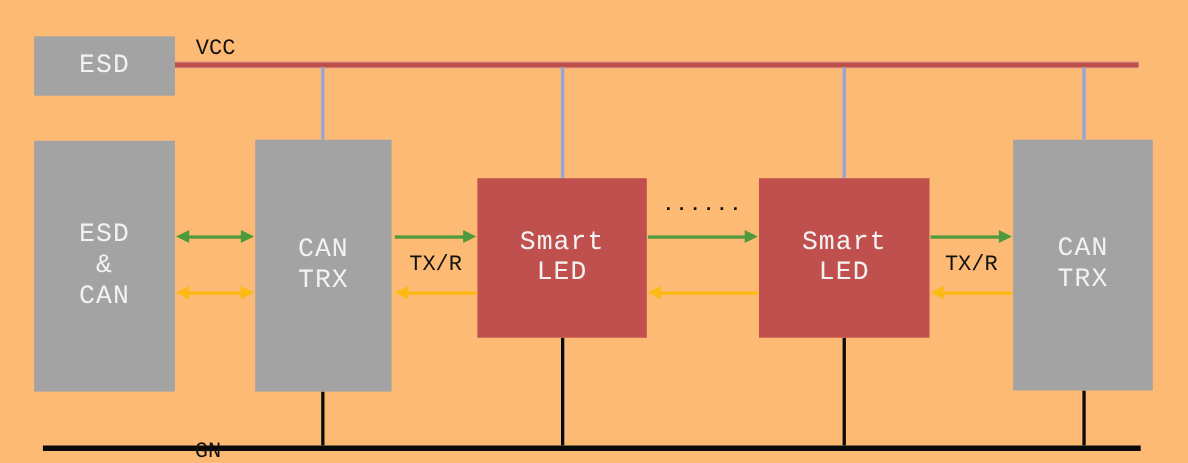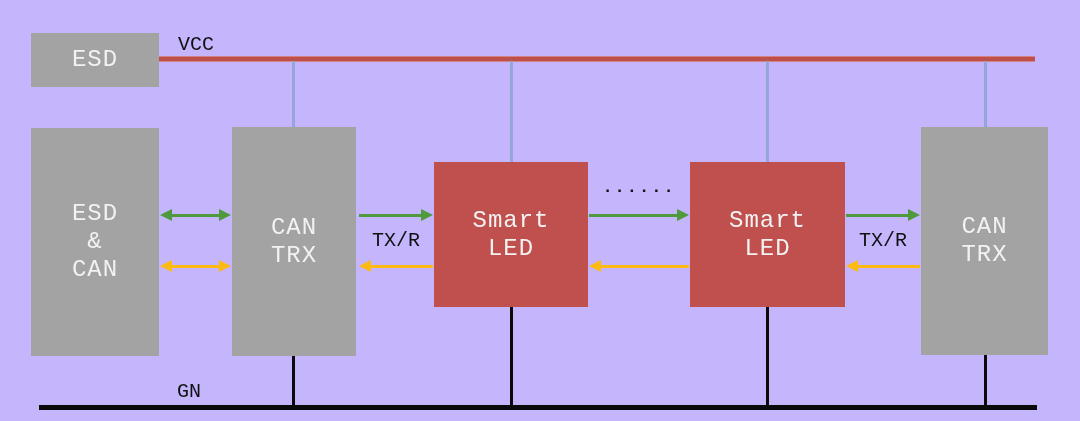--- a/index.html
+++ b/index.html
@@ -1,19 +1,19 @@
 <!DOCTYPE html>
 <html style="--block_gray: #a3a3a3; --block_red: #c0504d; --block_text: #f2f2f2; --vcc_line: #bf4f4b; --gnd_line: #0a0a0a; --vcc_drop_blue: #95a5d8; --arrow_green: #4e9a3c; --arrow_yellow: #fcba12; --label_text: #111111;"><head>
 <meta charset="utf-8">
 <style>
   html,body{margin:0;padding:0;background:#ffffff;}
   .stage{
     position:relative;
     width:1080px;height:421px;
-    background:#c4b5fd;
+    background:#fdba74;
     font-family:"Liberation Mono","DejaVu Sans Mono",monospace;
     overflow:hidden;
   }
   
   .block{
     position:absolute;
     display:flex;flex-direction:column;align-items:center;justify-content:center;
     color:var(--block_text);
     text-align:center;
   }
@@ -51,21 +51,21 @@
 </style>
 </head>
 <body>
 
 <div class="stage">
 
   <div class="rail vcc" style="left:159px;top:57px;width:876px;"></div>
   <div class="label" style="left:178px;top:33px;">VCC</div>
 
   <div class="rail gnd" style="left:39px;top:405px;width:998px;"></div>
-  <div class="label" style="left:177px;top:380px;">GN</div>
+  <div class="label" style="left:177px;top:399px;">GN</div>
 
   <div class="drop blue" style="left:292px;top:61px;height:66px;"></div>
   <div class="drop blue" style="left:510px;top:61px;height:101px;"></div>
   <div class="drop blue" style="left:766px;top:61px;height:101px;"></div>
   <div class="drop blue" style="left:984px;top:61px;height:66px;"></div>
 
   <div class="drop black" style="left:292px;top:356px;height:49px;"></div>
   <div class="drop black" style="left:510px;top:307px;height:98px;"></div>
   <div class="drop black" style="left:766px;top:307px;height:98px;"></div>
   <div class="drop black" style="left:984px;top:355px;height:50px;"></div>

